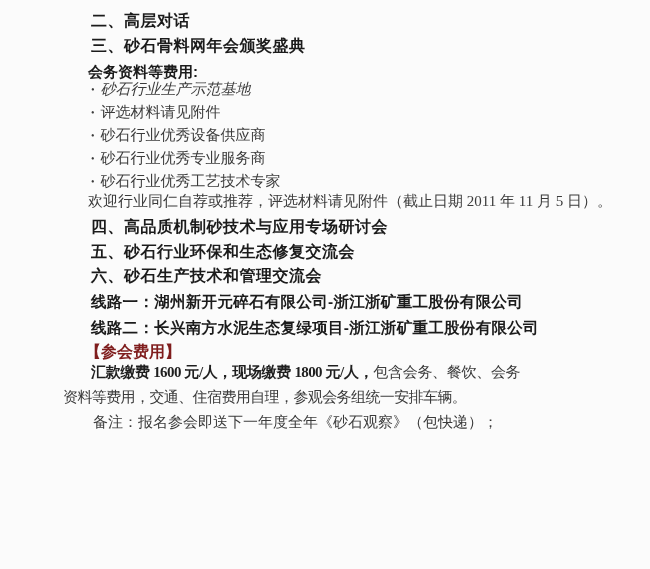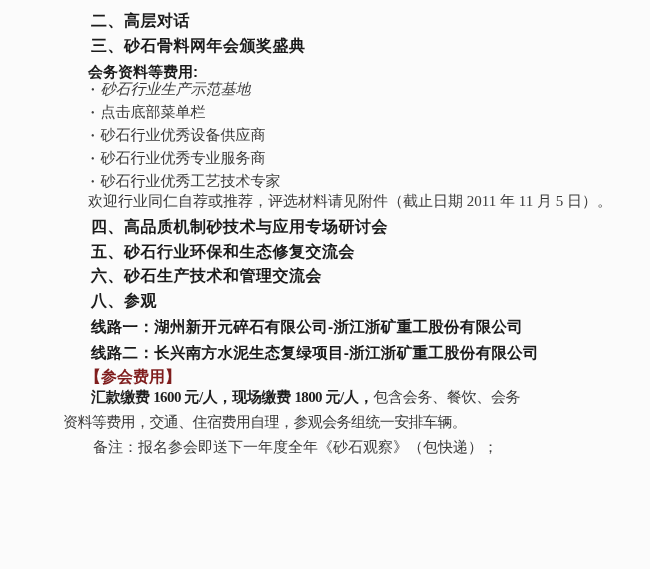--- a/index.html
+++ b/index.html
@@ -115,38 +115,37 @@
 
   <div class="h">二、高层对话</div>
   <div class="h mt8">三、砂石骨料网年会颁奖盛典</div>
 
   <div class="sub">会务资料等费用:</div>
 
   <div class="bullet first">
     <span class="bm">•</span><span>砂石行业生产示范基地</span>
   </div>
   <div class="bullet">
-    <span class="bm">•</span><span>点击底部菜单栏</span>
+    <span class="bm">•</span><span>评选材料请见附件</span>
   </div>
   <div class="bullet">
     <span class="bm">•</span><span>砂石行业优秀设备供应商</span>
   </div>
   <div class="bullet">
     <span class="bm">•</span><span>砂石行业优秀专业服务商</span>
   </div>
   <div class="bullet">
     <span class="bm">•</span><span>砂石行业优秀工艺技术专家</span>
   </div>
 
   <div class="line">欢迎行业同仁自荐或推荐，评选材料请见附件（截止日期 2011 年 11 月 5 日）。</div>
 
   <div class="h mt8">四、高品质机制砂技术与应用专场研讨会</div>
   <div class="h mt8">五、砂石行业环保和生态修复交流会</div>
   <div class="h mt7">六、砂石生产技术和管理交流会</div>
-  <div class="h mt8">八、参观</div>
 
   <div class="route">线路一：湖州新开元碎石有限公司-浙江浙矿重工股份有限公司</div>
   <div class="route">线路二：长兴南方水泥生态复绿项目-浙江浙矿重工股份有限公司</div>
 
   <div class="fee-title">【参会费用】</div>
 
 
   <p class="para para2"><span class="pb">汇款缴费 1600 元/人，现场缴费 1800 元/人，</span><span>包含会务、餐饮、会务资料等费用，交通、住宿费用自理，参观会务组统一安排车辆。</span></p>
 
   <p class="remark">备注：报名参会即送下一年度全年《砂石观察》（包快递）；</p>

